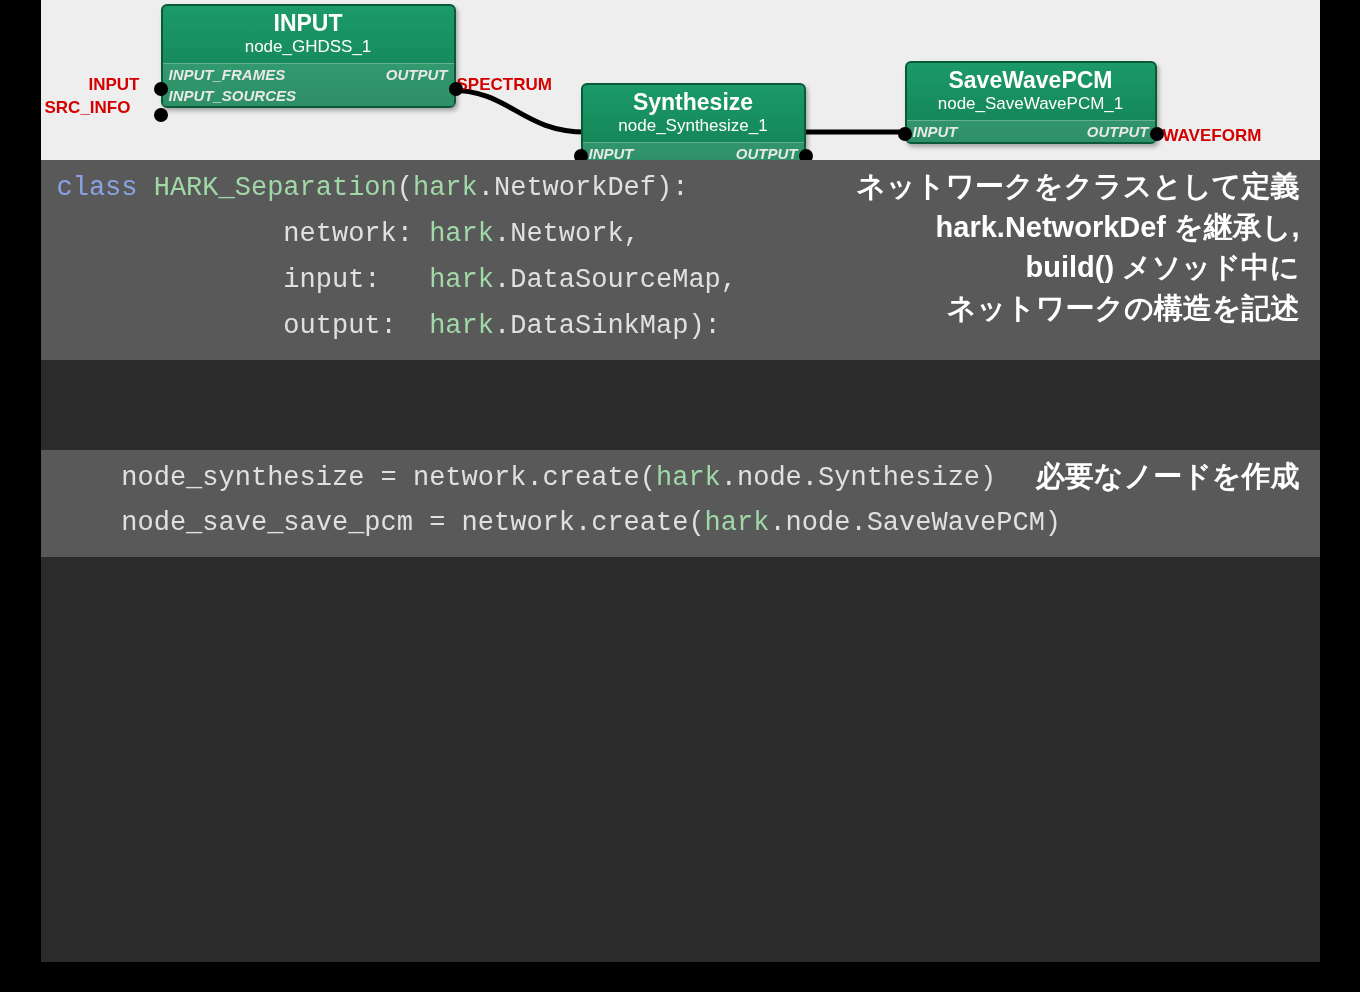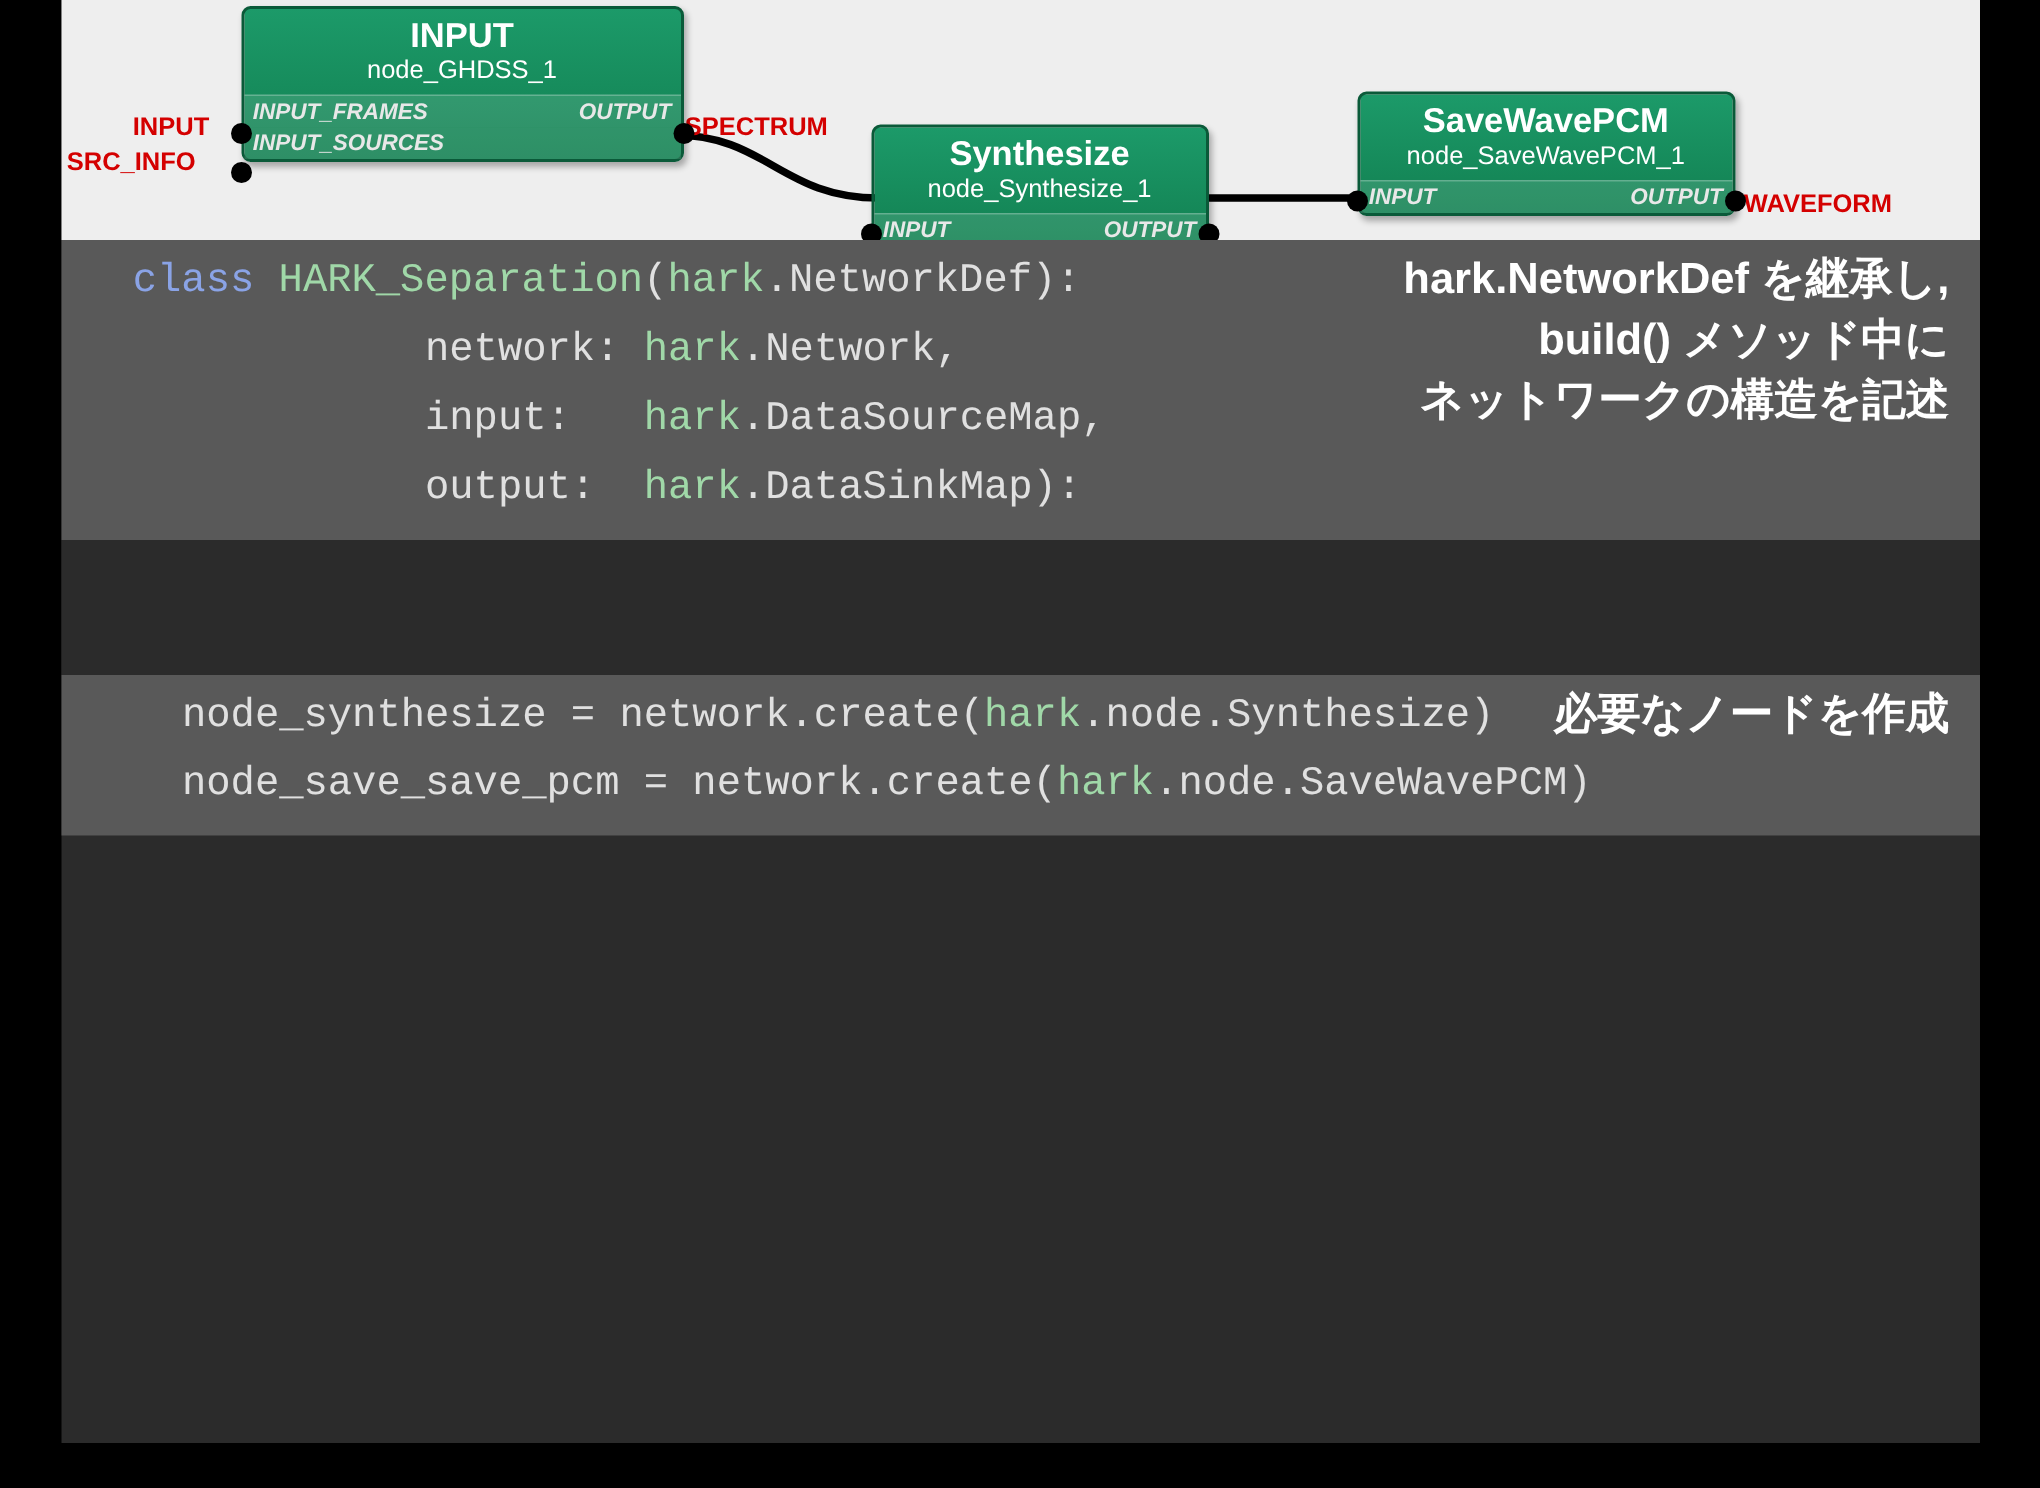--- a/index.html
+++ b/index.html
@@ -73,21 +73,21 @@
   .code-block {
     background: #595959;
     padding: 6px 16px 10px 16px;
     color: #eee;
     font-family: "Consolas", "Menlo", "Courier New", monospace;
     font-size: 27px;
     line-height: 1.7;
     position: relative;
   }
   .code-block .line { white-space: pre; }
-  .kw { color: #8aa3e6; margin-left: 32px; }
+  .kw { color: #8aa3e6; }
   .cls { color: #a0d8a8; }
   .fn { color: #d7d89a; }
   .self { color: #b48dc9; }
   .txt { color: #e0e0e0; }
   .mod { color: #a0d8a8; }
   .pun { color: #e0e0e0; }
   .annot {
     position: absolute;
     right: 20px;
     color: #fff;
@@ -153,20 +153,21 @@
           <span>INPUT</span>
           <span>OUTPUT</span>
         </div>
       <span class="port-dot" style="left:-9px; top:64px;"></span>
       <span class="port-dot" style="right:-9px; top:64px;"></span>
     </div>
   </div>
 
   <div class="code-block">
     <div class="annot" style="top:6px;">
+      <div>ネットワークをクラスとして定義</div>
       <div>hark.NetworkDef を継承し,</div>
       <div>build() メソッド中に</div>
       <div>ネットワークの構造を記述</div>
     </div>
     <div class="line"><span class="kw">class</span><span class="cls"> HARK_Separation</span><span class="pun">(</span><span class="mod">hark</span><span class="txt">.NetworkDef):</span></div>
     <div class="line"><span class="txt">              network: </span><span class="mod">hark</span><span class="txt">.Network,</span></div>
     <div class="line"><span class="txt">              input:   </span><span class="mod">hark</span><span class="txt">.DataSourceMap,</span></div>
     <div class="line"><span class="txt">              output:  </span><span class="mod">hark</span><span class="txt">.DataSinkMap):</span></div>
   </div>
 

